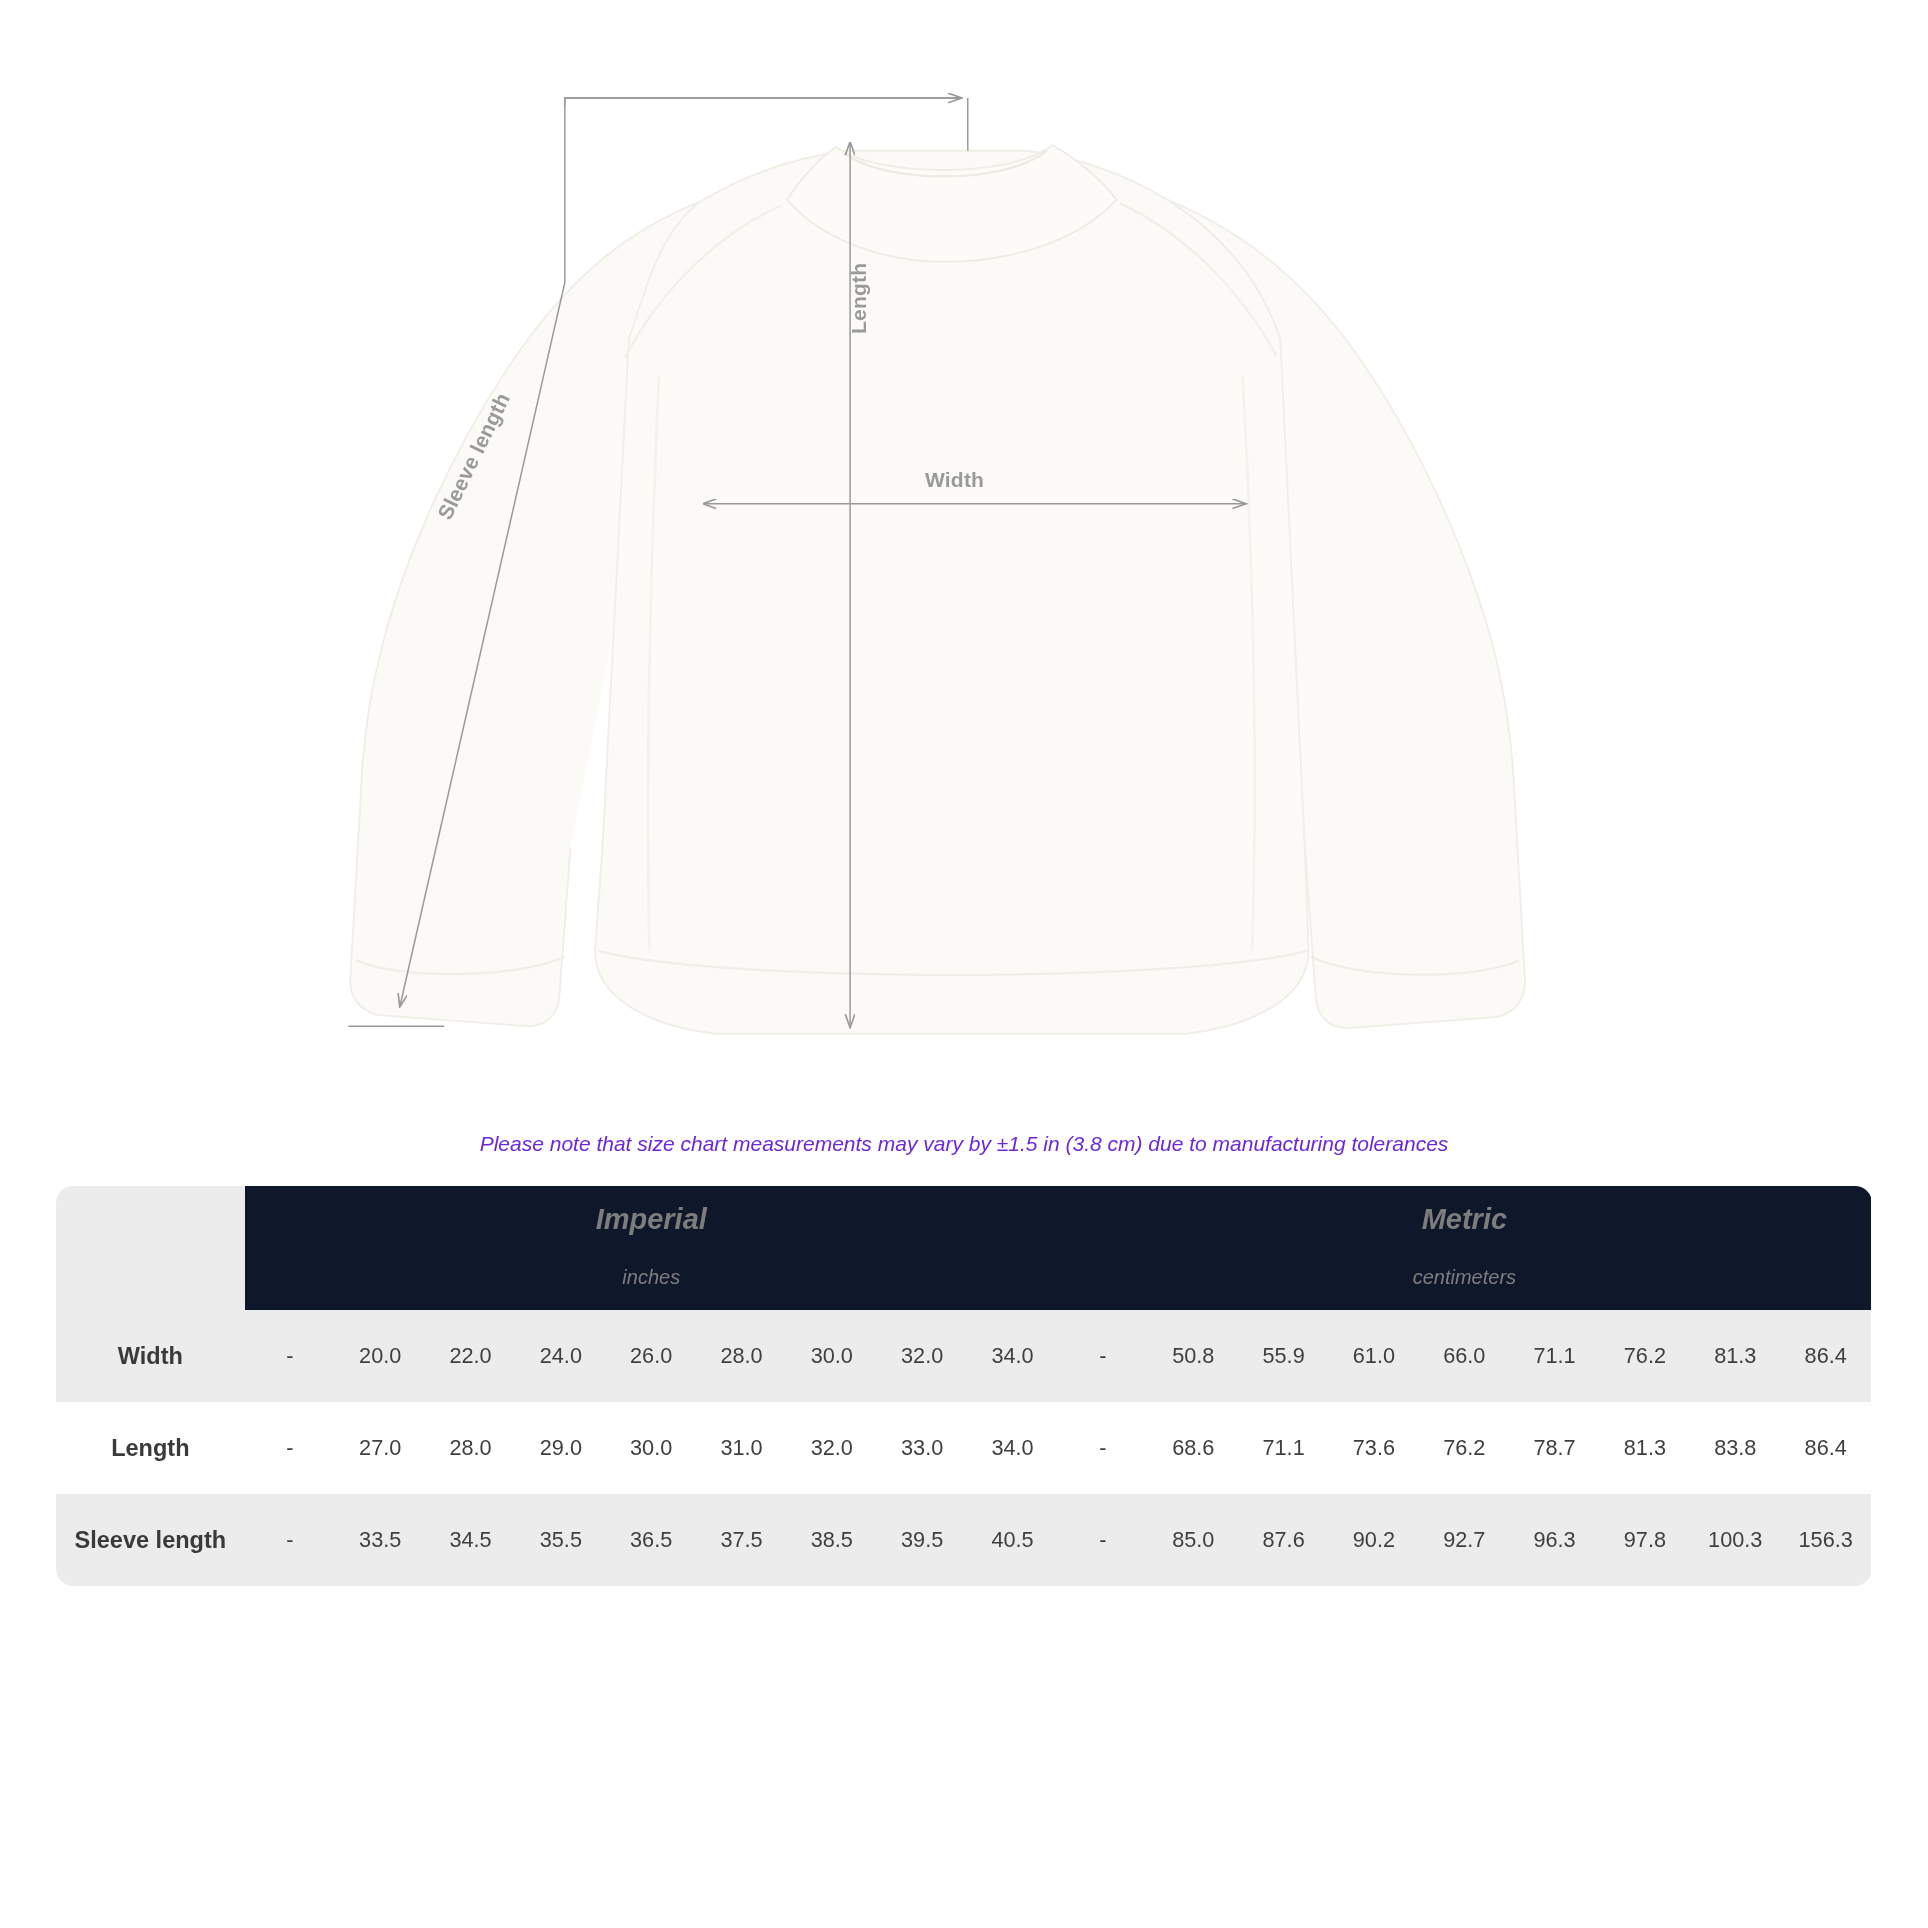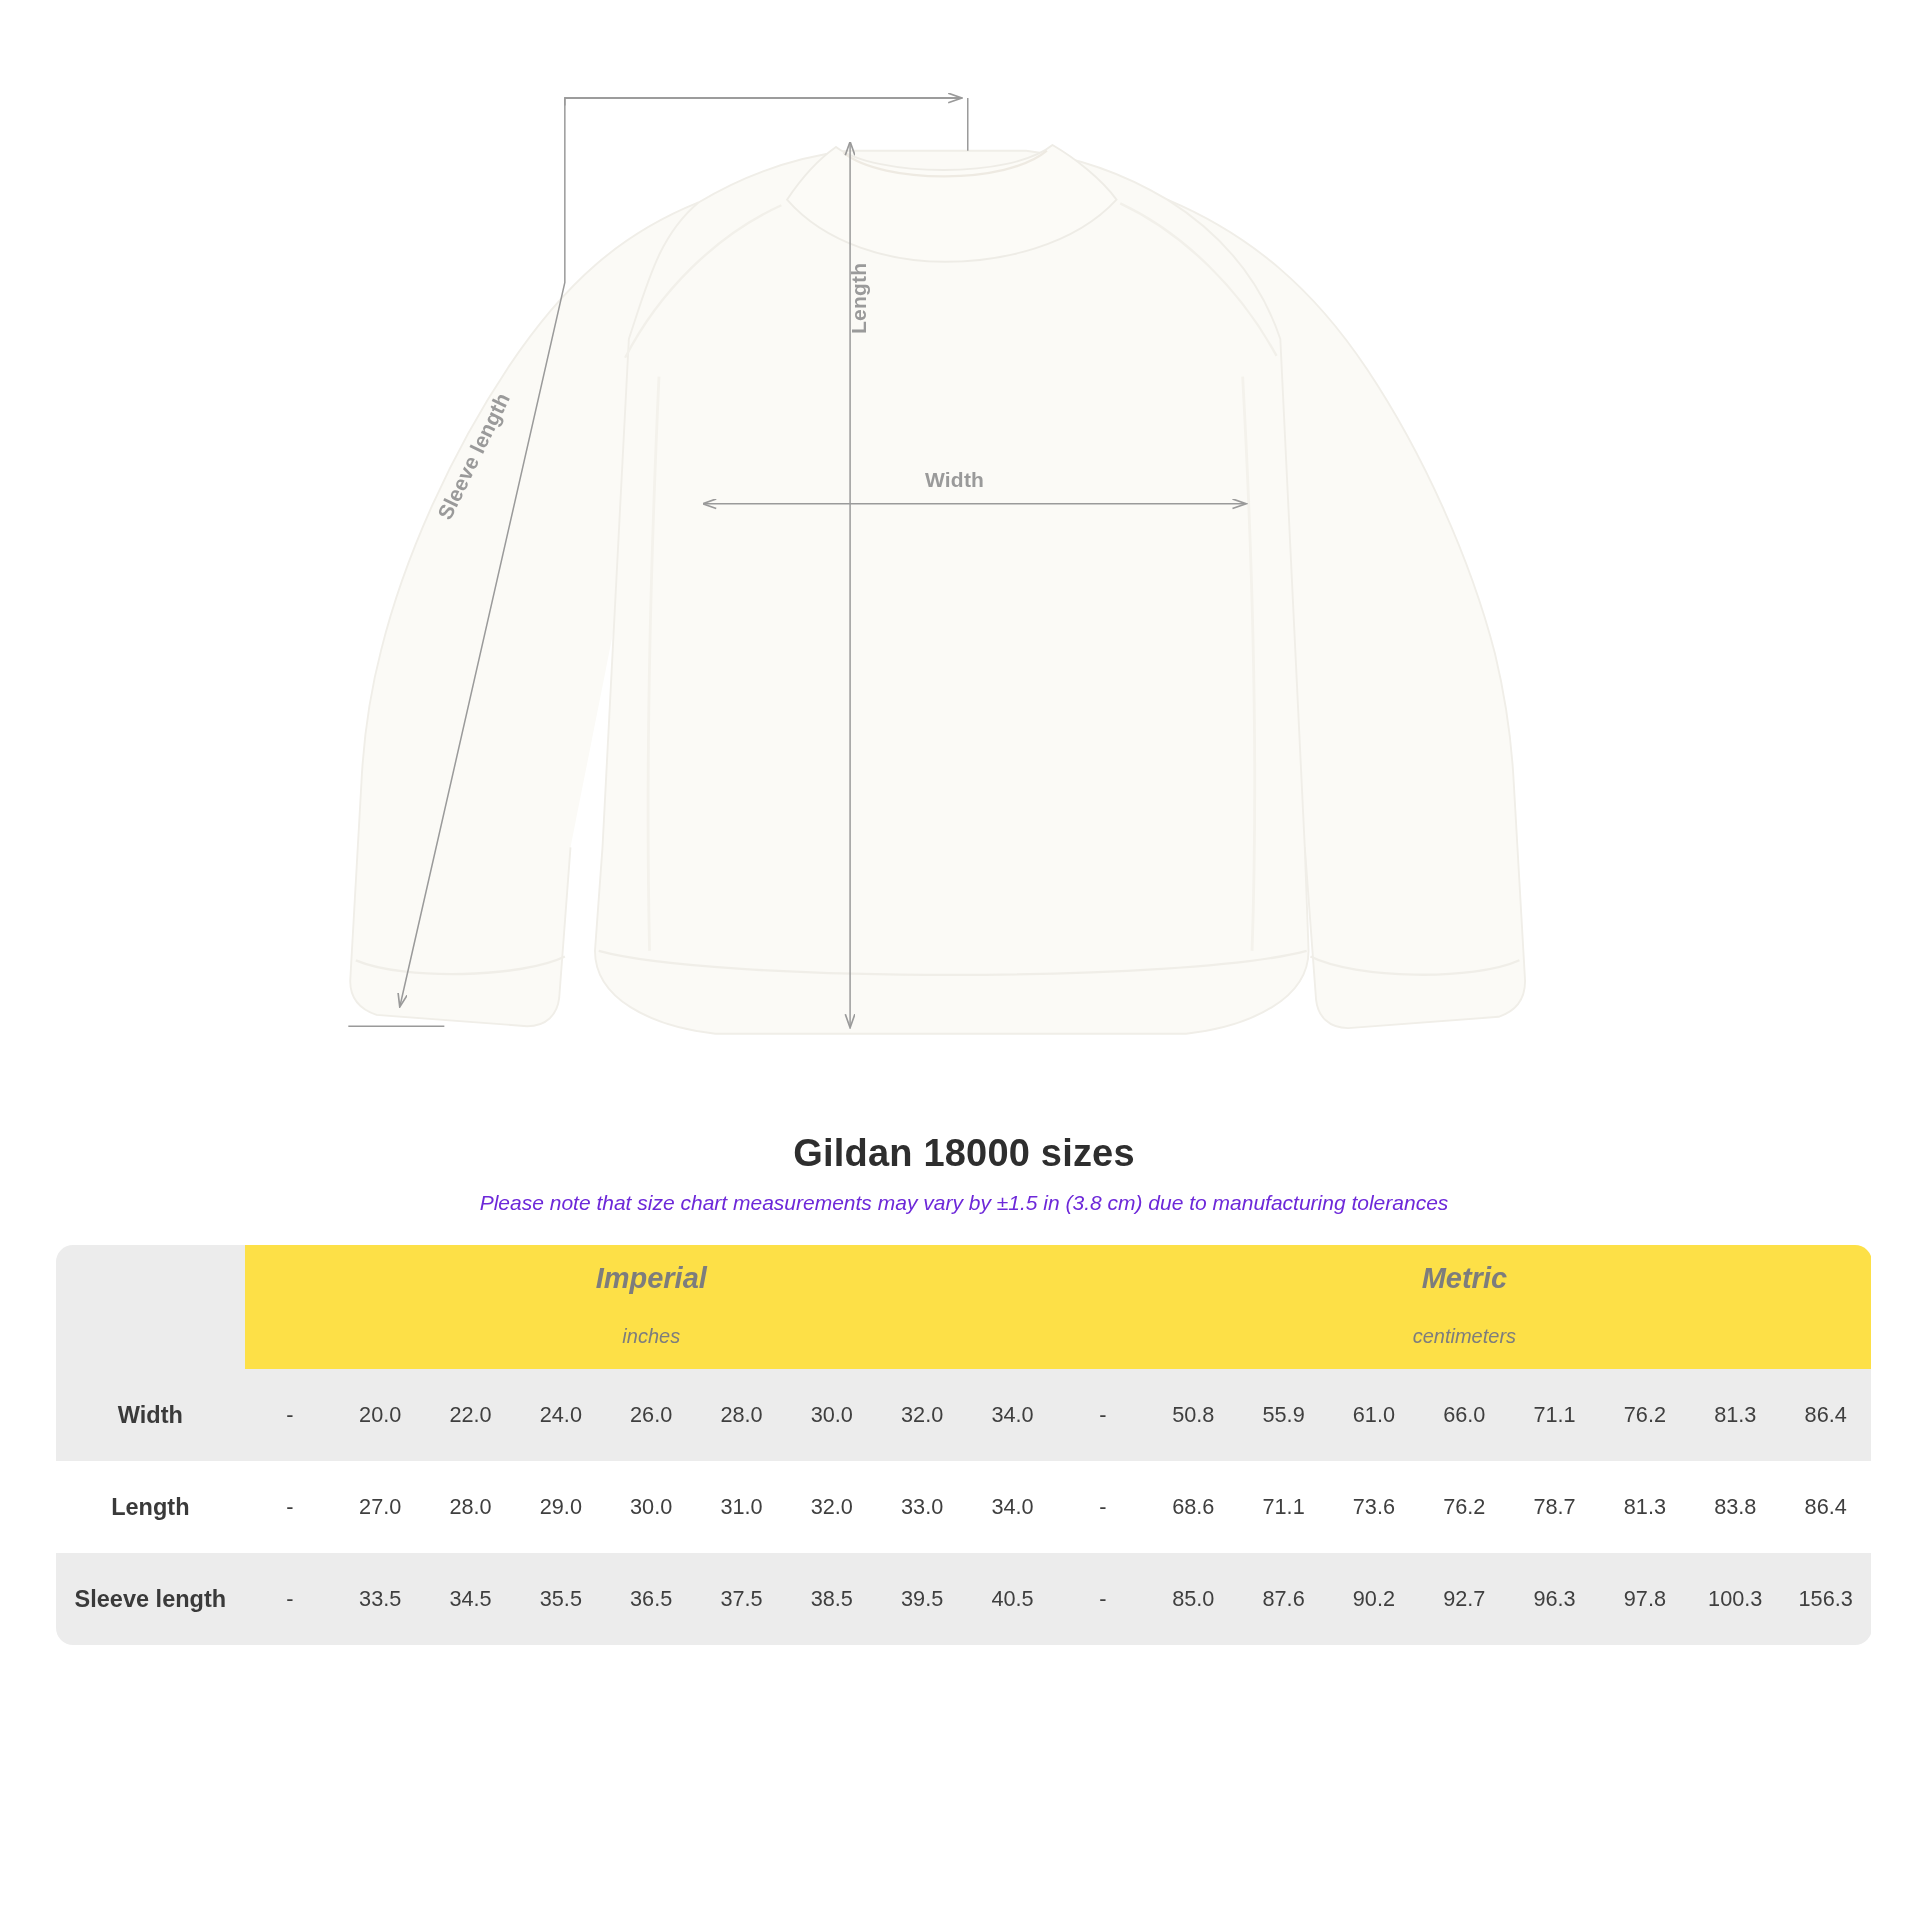--- a/index.html
+++ b/index.html
@@ -84,21 +84,21 @@
   }
   table.size-table td, table.size-table th {
     text-align: center;
     vertical-align: middle;
     font-size: 21.7px;
     color: #3f3f3f;
     border: none;
   }
   
   .unit-row td {
-    background: #fde047;
+    background: #0f172a;
     height: 124px;
     padding: 0;
   }
   .unit-name {
     font-size: 29px;
     font-weight: bold;
     font-style: italic;
     color: #7d7d7d;
     line-height: 1.15;
   }
@@ -214,21 +214,20 @@
         <line x1="370" y1="1090" x2="472" y2="1090"></line>
       </g>
     </svg>
 
     <div class="dim-label width-label">Width</div>
     <div class="dim-label length-label">Length</div>
     <div class="dim-label sleeve-label">Sleeve length</div>
   </div>
 
   <div class="title-block">
-    <h1 class="chart-title">Gildan 18000 sizes</h1>
     <p class="chart-note">Please note that size chart measurements may vary by ±1.5 in (3.8 cm) due to manufacturing tolerances</p>
   </div>
 
   <div class="table-wrap">
     <table class="size-table">
       <colgroup>
         <col class="col-label">
         <col class="col-cell">
           <col class="col-cell">
           <col class="col-cell">

